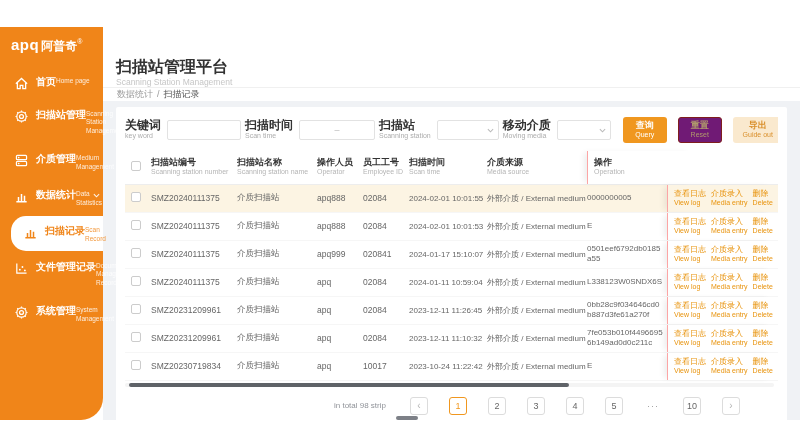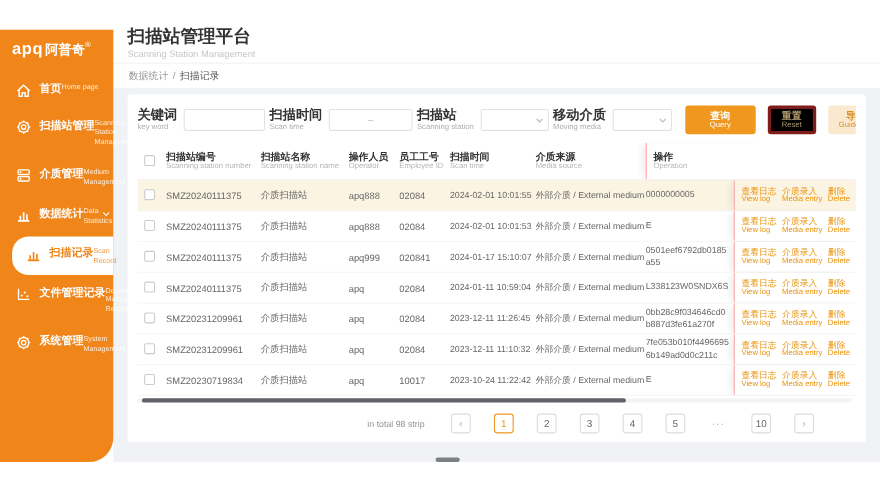--- a/index.html
+++ b/index.html
@@ -35,21 +35,21 @@
   .s-caret svg { width: 7px; height: 7px; display: block; }
   .side-item.active {
     background: #fff; color: var(--accent, #F08519);
     margin-left: 11px; padding-left: 12px;
     border-radius: 15px 0 0 15px;
   }
   
   .content { margin-left: 103px; width: 697px; height: 395px; display: flex; flex-direction: column; }
   .content-header {
     height: 33px; background: #fff; border-bottom: 1px solid #f0f0f0;
-    display: flex; justify-content: space-between; align-items: flex-start; padding: 0 12px 0 13px;
+    display: flex; justify-content: space-between; align-items: flex-start; padding: 0 12px 0 13px; margin-top: 33px;
   }
   .page-title { font-size: 16px; font-weight: bold; color: #333; line-height: 1.1; }
   .page-subtitle { font-size: 8.5px; color: #c6c6c6; margin-top: 1px; }
   .user-block { display: flex; align-items: center; gap: 5px; cursor: pointer; }
   .user-icon { width: 12px; height: 12px; color: var(--accent, #F08519); }
   .user-icon svg { width: 12px; height: 12px; display: block; }
   .user-texts { display: flex; flex-direction: column; }
   .user-name { font-size: 10.5px; color: #4a4a4a; }
   .user-date { font-size: 7.5px; color: #b0b0b0; margin-top: 1px; }
   .breadcrumb-row { height: 22px; background: #fff; display: flex; align-items: center; padding-left: 14px; font-size: 9px; color: #999; gap: 4px; }
@@ -72,22 +72,22 @@
   .f-select.media { width: 54px; }
   .f-chevron { position: absolute; right: 4px; top: 6px; width: 7px; height: 7px; color: #bbb; }
   .f-chevron svg { width: 7px; height: 7px; display: block; }
   .btn {
     height: 26px; border: none; border-radius: 3px; display: flex; flex-direction: column;
     align-items: center; justify-content: center; line-height: 1.15; cursor: pointer; flex: none;
     font-family: "Liberation Sans", sans-serif;
   }
   .btn .zh { font-size: 9px; font-weight: bold; }
   .btn .en { font-size: 7px; }
-  .btn-query  { background: var(--query_btn, #F0971F); color: #fff; width: 64px; margin-left: 8px; text-align: right; }
-  .btn-reset  { background: #000000; border: 3px solid #7f1d1d; color: #b09a6c; width: 44px; margin-left: 7px; }
+  .btn-query  { background: var(--query_btn, #F0971F); color: #fff; width: 44px; margin-left: 8px; text-align: right; }
+  .btn-reset  { background: #701a75; border: 1px solid #7f1d1d; color: #b09a6c; width: 44px; margin-left: 7px; }
   .btn-export { background: var(--light_btn_bg, #FAE9CE); color: var(--light_btn_text, #D98F2B); width: 50px; margin-left: 7px; }
   .btn-del    { background: var(--light_btn_bg, #FAE9CE); color: var(--light_btn_text, #D98F2B); width: 44px; margin-left: 7px; }
   
   .tbl { margin-top: 6px; }
   .tr { display: flex; align-items: center; height: 28px; border-bottom: 1px solid #f6f6f6; }
   .tr.header { height: 34px; border-bottom: 1px solid #ededed; }
   .tr.hl, .tr.hl .op-cell { background: var(--row_highlight, #FCF4E3); }
   .cell { flex: none; padding-right: 4px; font-size: 8.5px; color: #666; white-space: nowrap; overflow: hidden; }
   .c-cb   { width: 26px; text-align: center; overflow: visible; }
   .c-num  { width: 86px; }

